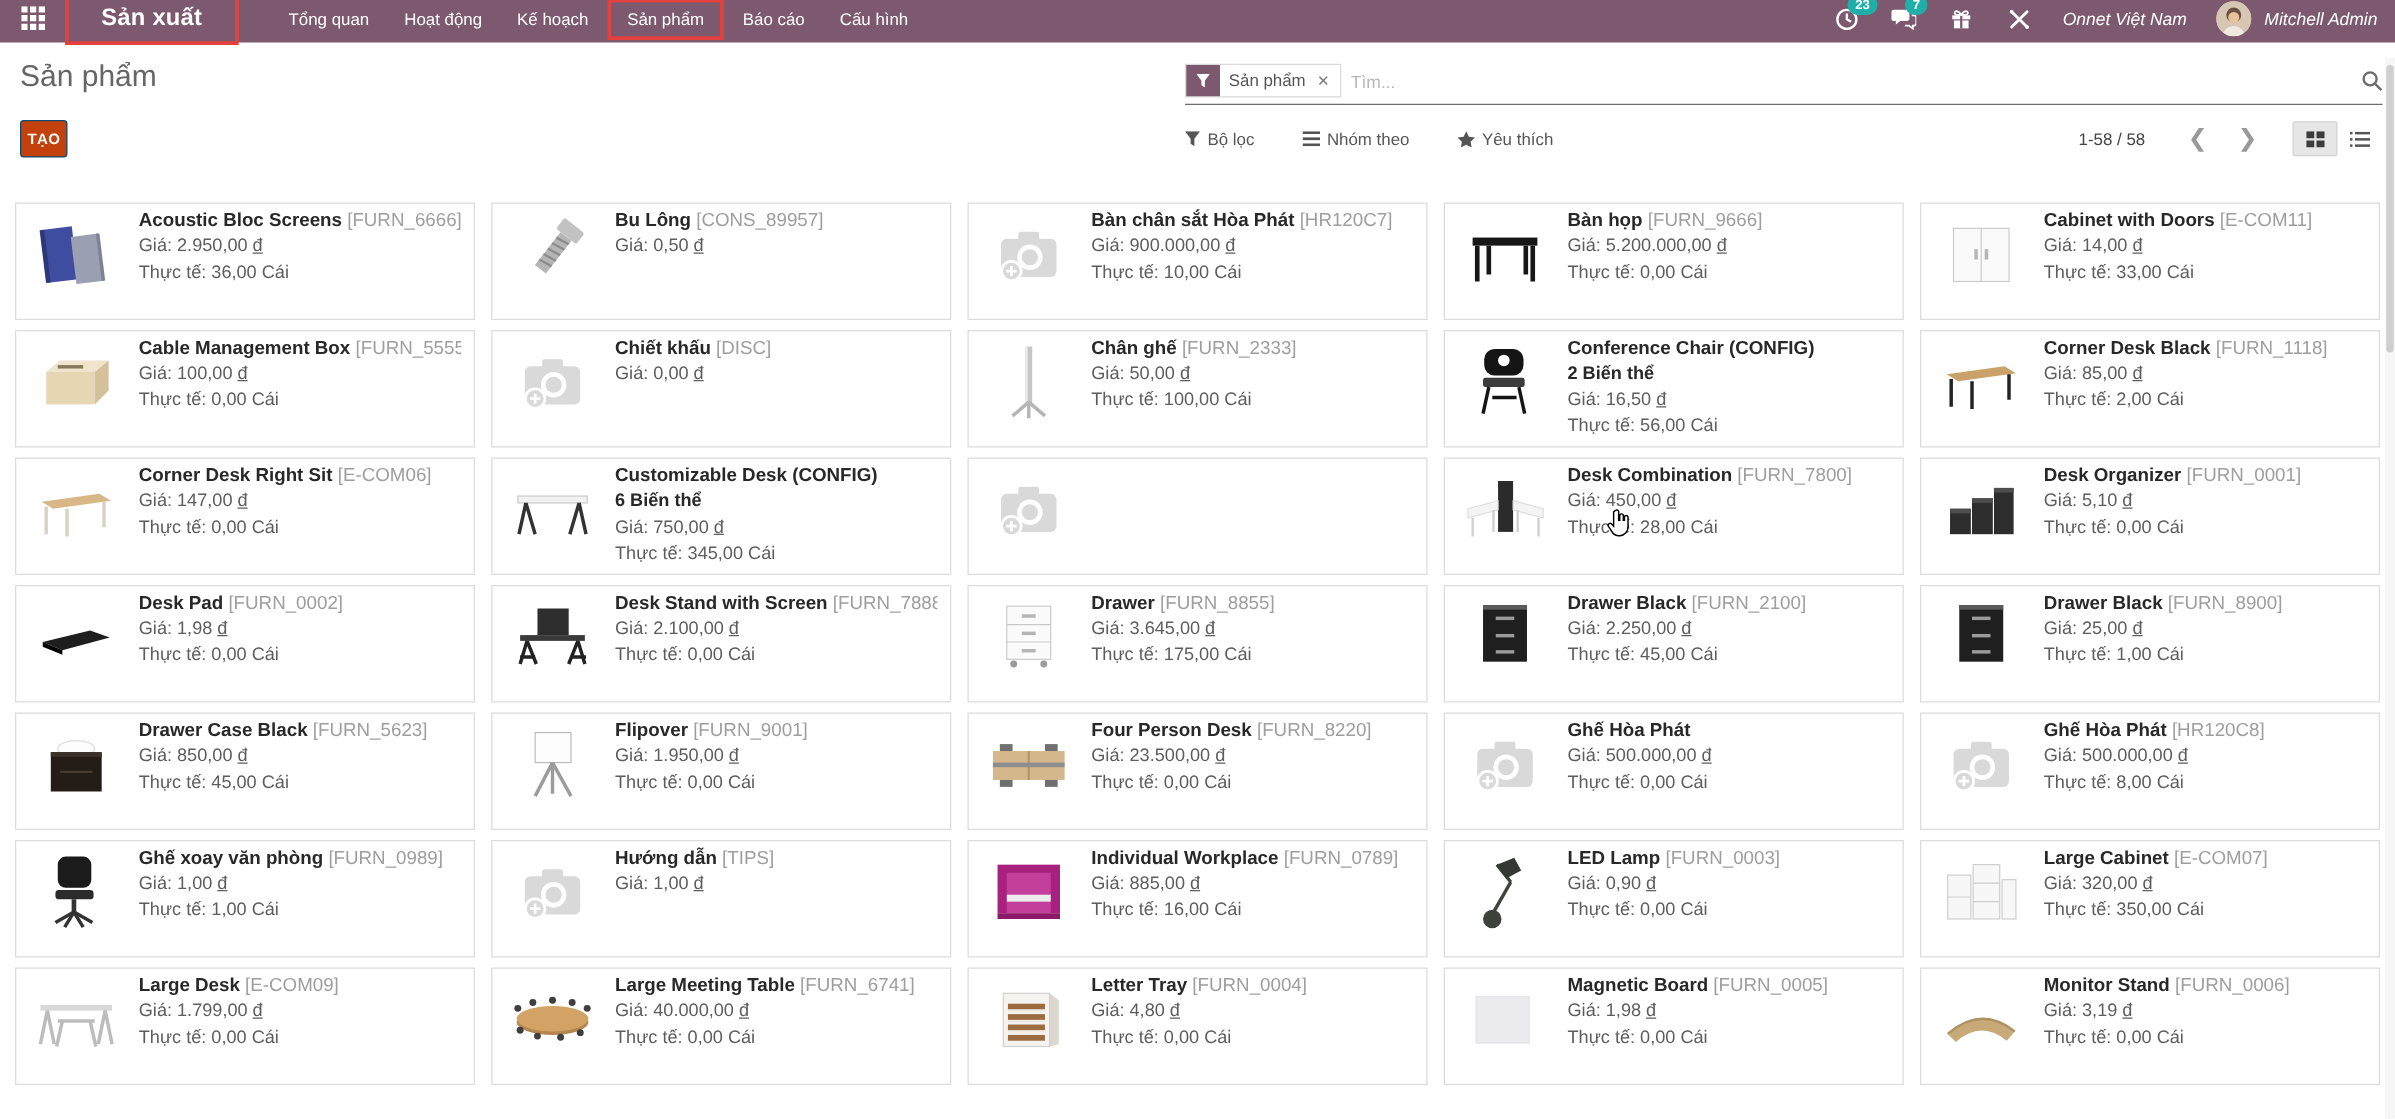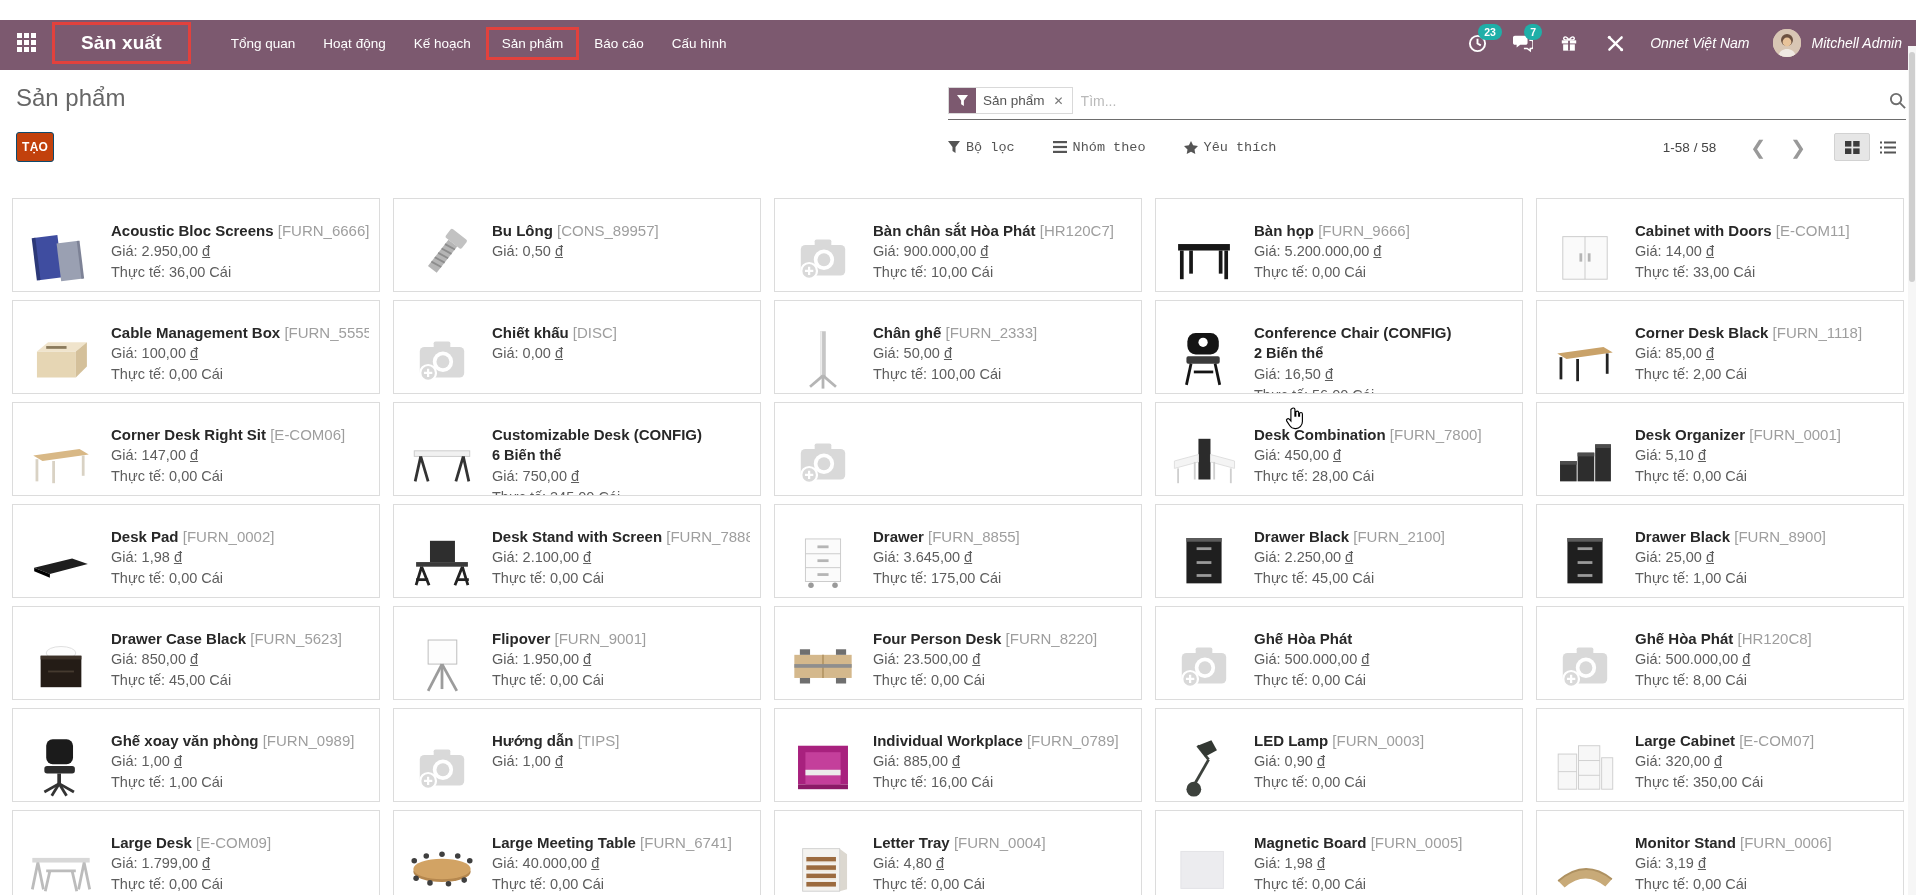--- a/index.html
+++ b/index.html
@@ -1,22 +1,22 @@
 <!DOCTYPE html>
 <html><head>
 <meta charset="utf-8">
 <style>
   * { margin:0; padding:0; box-sizing:border-box; }
   html,body { width:1916px; height:895px; overflow:hidden; background:#fff;
     font-family:"Liberation Sans","DejaVu Sans",sans-serif; }
   body { position:relative; }
 
   
-  .navbar { height:50px; background:#7C596F; display:flex; align-items:center;
-    justify-content:space-between; color:#fff; padding:0 14px 4px 10px;margin-top:20px; }
+  .navbar { height:34px; background:#7C596F; display:flex; align-items:center;
+    justify-content:space-between; color:#fff; padding:0 14px 4px 10px; }
   .nav-left { display:flex; align-items:center; height:100%; }
   .apps-btn { width:34px; height:34px; display:flex; align-items:center; justify-content:center; cursor:pointer; }
   .brand { font-size:19px; font-weight:bold; padding:7px 26px; margin-left:8px; letter-spacing:.2px; }
   .red-annot { border:3px solid #E2413D; }
   .nav-menu { display:flex; align-items:center; margin-left:26px; height:100%; }
   .menu-item { font-size:13.5px; padding:6px 13px; margin:0 1px; cursor:pointer; white-space:nowrap; }
   .nav-right { display:flex; align-items:center; gap:24px; }
   .nav-ico { position:relative; width:22px; height:22px; display:flex; align-items:center; justify-content:center; cursor:pointer; }
   .badge { position:absolute; top:-8px; left:12px; background:#1FAFA8; color:#fff;
     font-size:10.5px; font-weight:bold; border-radius:9px; padding:1.5px 6px; line-height:1.2; }
@@ -33,32 +33,32 @@
   .facet { display:inline-flex; align-items:stretch; border:1px solid #d9d9d9; height:27px; margin-right:8px; background:#fff; }
   .facet-ico { width:27px; background:#7C596F; display:flex; align-items:center; justify-content:center; }
   .facet-label { display:flex; align-items:center; padding:0 7px; font-size:13.5px; color:#555; }
   .facet-x { display:flex; align-items:center; padding:0 8px 0 2px; color:#777; font-size:12px; font-weight:bold; cursor:pointer; }
   .search-input { flex:1; border:0; outline:0; font-size:14px; color:#333; font-family:inherit; }
   .search-input::placeholder { color:#b9b9b9; }
   .search-mag { margin-left:6px; cursor:pointer; display:flex; }
   .toolbar { position:absolute; left:948px; right:10px; top:62px; height:30px;
     display:flex; align-items:center; }
   .tb-btn { display:flex; align-items:center; gap:6px; font-size:13.5px; color:#555;
-    margin-right:38px; cursor:pointer; white-space:nowrap;font-family:Liberation Mono, monospace; }
+    margin-right:38px; cursor:pointer; white-space:nowrap; }
   .tb-right { margin-left:auto; display:flex; align-items:center; }
   .pager-text { font-size:13.5px; color:#444; margin-right:22px; }
   .pager-arrow { font-size:19px; color:#999; padding:0 12px; cursor:pointer; line-height:1; }
   .view-toggles { display:flex; margin-left:16px; }
   .vt { width:36px; height:28px; display:flex; align-items:center; justify-content:center; cursor:pointer; border-radius:2px; }
   .vt.active { background:#e6e6e6; border:1px solid #d2d2d2; }
 
   
   .kanban { padding:14px 12px 0 12px; display:grid; grid-template-columns:repeat(5,1fr);
     grid-auto-rows:94px; gap:8px 13px; }
-  .card { background:#fff; border:1px solid #dcdcdc; display:flex; padding:20px 10px; gap:12px; cursor:pointer; overflow:hidden; }
+  .card { background:#fff; border:1px solid #dcdcdc; display:flex; padding:2px 10px; gap:12px; cursor:pointer; overflow:hidden; }
   .thumb { flex:none; width:76px; height:76px; display:flex; align-items:center; justify-content:center; }
   .card-body { min-width:0; padding-top:1px; }
   .p-name { font-size:15px; font-weight:bold; color:#282828; line-height:21px; white-space:nowrap; overflow:hidden; }
   .p-code { font-weight:normal; color:#9e9e9e; }
   .p-variants { font-size:14.5px; font-weight:bold; color:#282828; line-height:21px; }
   .p-price, .p-qty { font-size:14.5px; color:#5d5d5d; line-height:21px; white-space:nowrap; }
   .cur { text-decoration:underline; }
 
   
   .scrollbar { position:absolute; top:46px; right:0; bottom:0; width:8px; background:#f6f6f6; }

